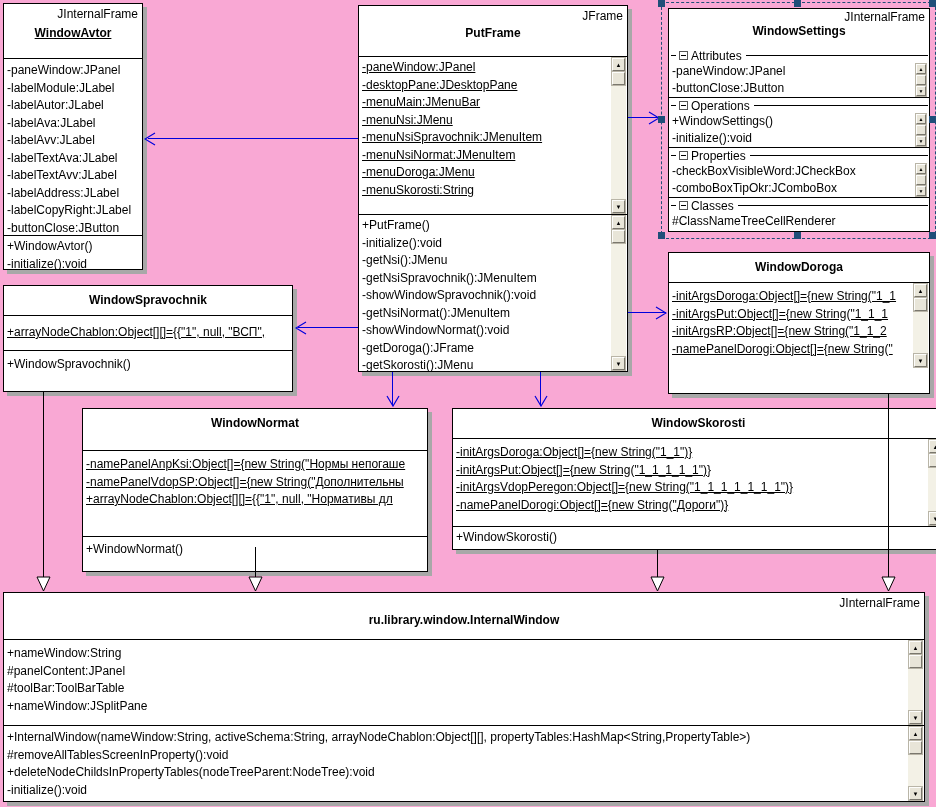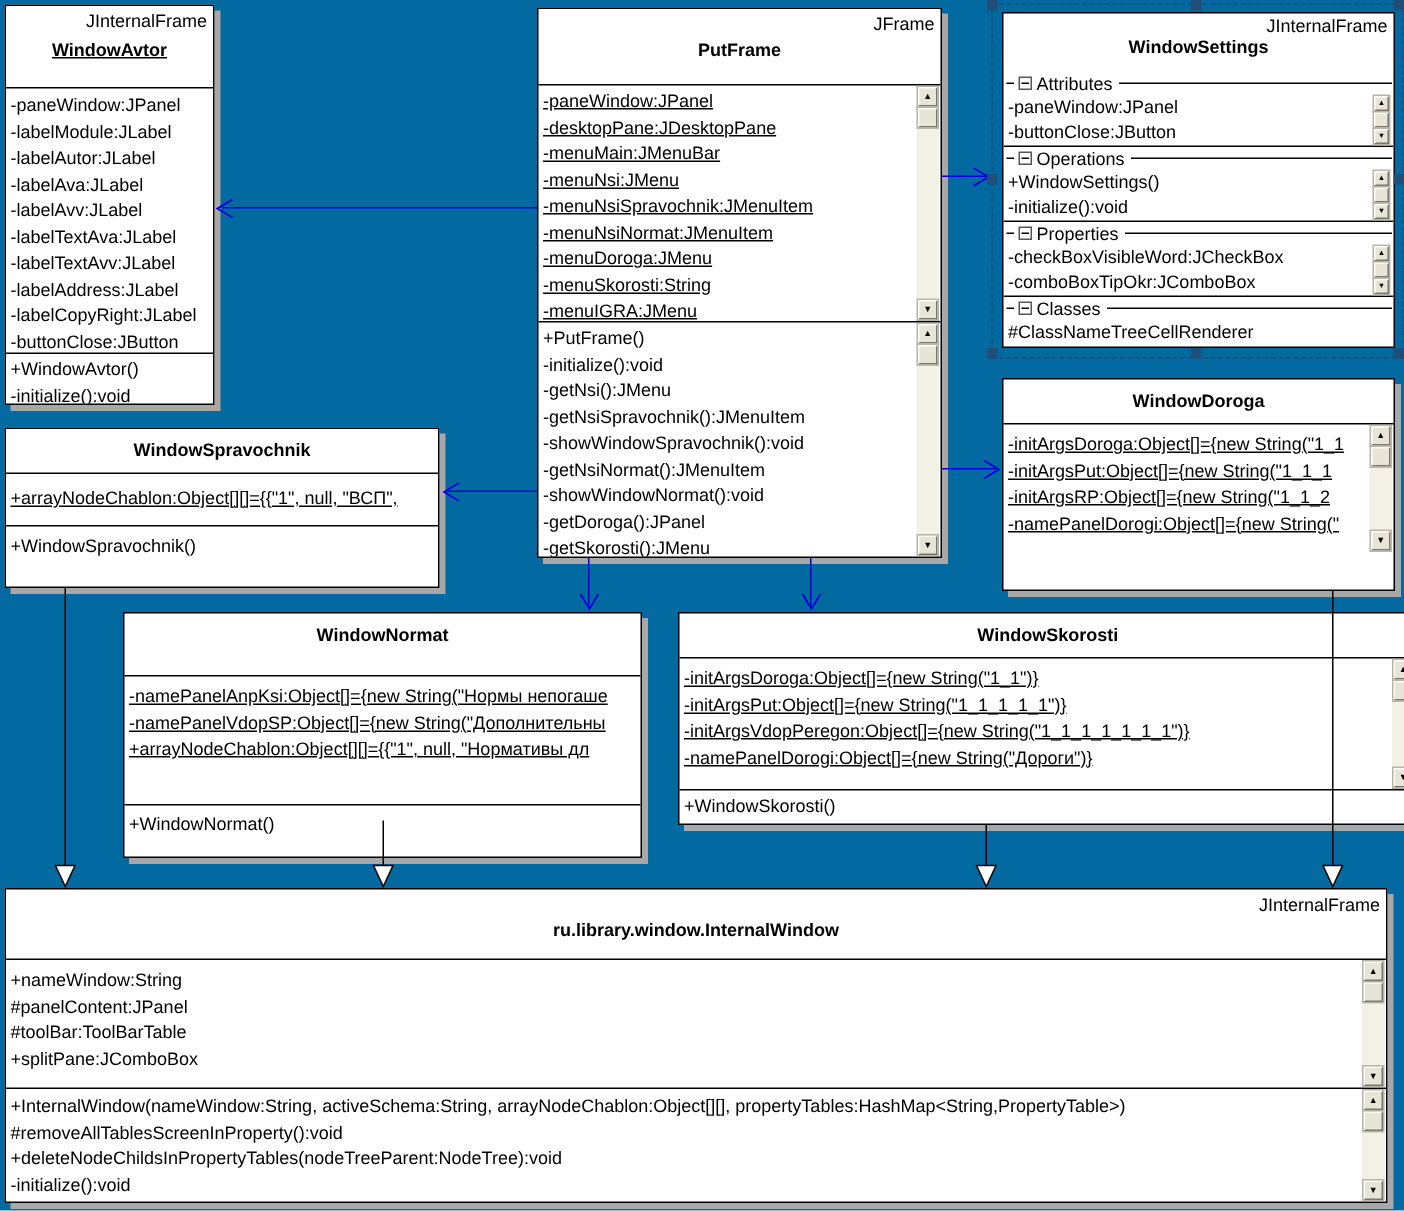--- a/index.html
+++ b/index.html
@@ -1,16 +1,16 @@
 <!DOCTYPE html>
 <html><head>
 <meta charset="utf-8">
 <style>
   html,body{margin:0;padding:0;background:#fff;}
-  .canvas{position:relative;width:936px;height:807px;background:#0369a1;overflow:hidden;
+  .canvas{position:relative;width:936px;height:807px;background:#f9a8d4;overflow:hidden;
           font-family:"Liberation Sans",sans-serif;font-size:12px;color:#000;}
 
   
   .uml-box{position:absolute;background:#fff;border:1px solid #000;
            box-shadow:4px 4px 0 #a8a8a8;display:flex;flex-direction:column;z-index:2;box-sizing:border-box;}
   .uml-box.noshadow{box-shadow:none;}
   .titlec{flex:none;overflow:hidden;}
   .stereotype{text-align:right;line-height:14px;padding:3px 4px 0 0;white-space:nowrap;}
   .cname{text-align:center;font-weight:bold;line-height:16px;white-space:nowrap;}
   .cname.solo{line-height:29px;}
@@ -91,42 +91,41 @@
     <div class="compartment u" style="height:157px;">
       <div style="padding-top:2px;">
           <div class="row">-paneWindow:JPanel</div>
           <div class="row">-desktopPane:JDesktopPane</div>
           <div class="row">-menuMain:JMenuBar</div>
           <div class="row">-menuNsi:JMenu</div>
           <div class="row">-menuNsiSpravochnik:JMenuItem</div>
           <div class="row">-menuNsiNormat:JMenuItem</div>
           <div class="row">-menuDoroga:JMenu</div>
           <div class="row">-menuSkorosti:String</div>
-          <div class="row">-menuIGRA:JMenu</div>
         </div>
       <div class="vsb">
         <div class="sb-btn sb-up">
             <span>▲</span>
           </div>
         <div class="sb-btn sb-thumb"></div>
         <div class="sb-btn sb-down">
             <span>▼</span>
           </div>
       </div>
     </div>
     <div class="compartment grow">
       <div style="padding-top:2px;">
           <div class="row">+PutFrame()</div>
           <div class="row">-initialize():void</div>
           <div class="row">-getNsi():JMenu</div>
           <div class="row">-getNsiSpravochnik():JMenuItem</div>
           <div class="row">-showWindowSpravochnik():void</div>
           <div class="row">-getNsiNormat():JMenuItem</div>
           <div class="row">-showWindowNormat():void</div>
-          <div class="row">-getDoroga():JPanel</div>
+          <div class="row">-getDoroga():JFrame</div>
           <div class="row">-getSkorosti():JMenu</div>
         </div>
       <div class="vsb">
         <div class="sb-btn sb-up">
             <span>▲</span>
           </div>
         <div class="sb-btn sb-thumb"></div>
         <div class="sb-btn sb-down">
             <span>▼</span>
           </div>
@@ -320,21 +319,21 @@
   <div class="uml-box" style="left:3px;top:592px;width:922px;height:210px;">
     <div class="titlec" style="height:46px;">
       <div class="stereotype">JInternalFrame</div>
       <div class="cname" style="margin-top:2px;">ru.library.window.InternalWindow</div>
     </div>
     <div class="compartment" style="height:85px;">
       <div style="padding-top:5px;">
           <div class="row tight">+nameWindow:String</div>
           <div class="row tight">#panelContent:JPanel</div>
           <div class="row tight">#toolBar:ToolBarTable</div>
-          <div class="row tight">+splitPane:JComboBox</div>
+          <div class="row tight">+nameWindow:JSplitPane</div>
         </div>
       <div class="vsb">
         <div class="sb-btn sb-up">
             <span>▲</span>
           </div>
         <div class="sb-btn sb-thumb"></div>
         <div class="sb-btn sb-down">
             <span>▼</span>
           </div>
       </div>

